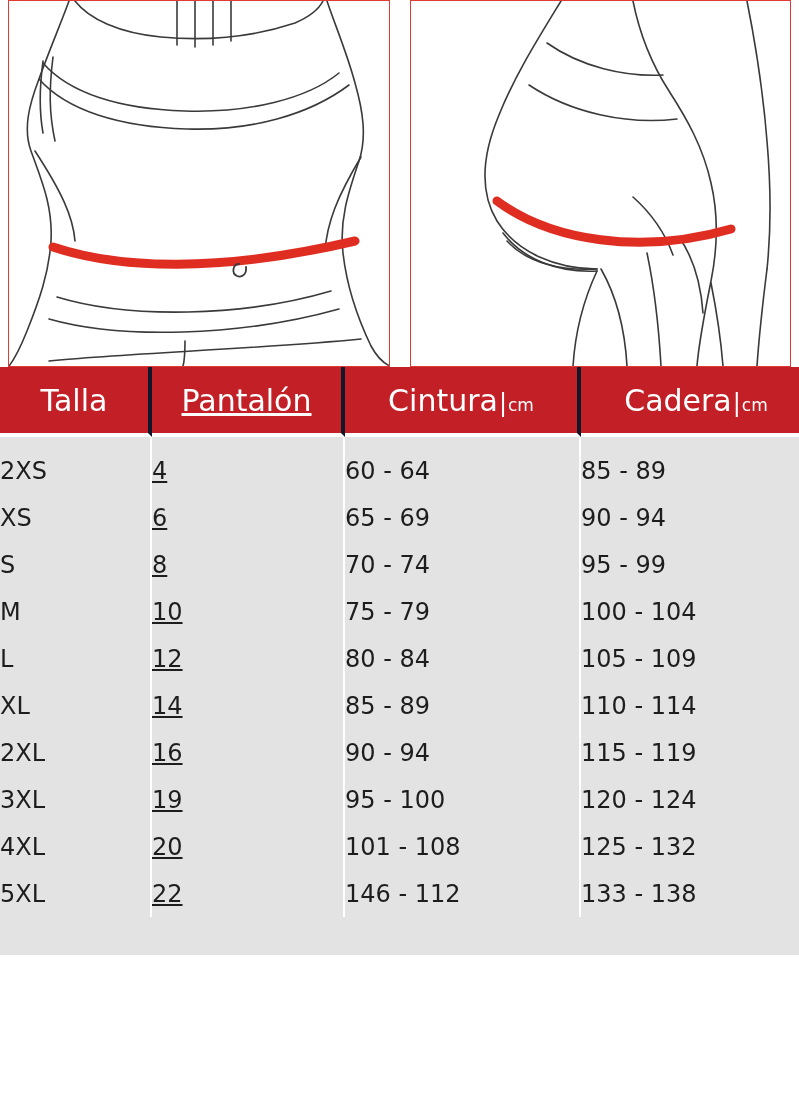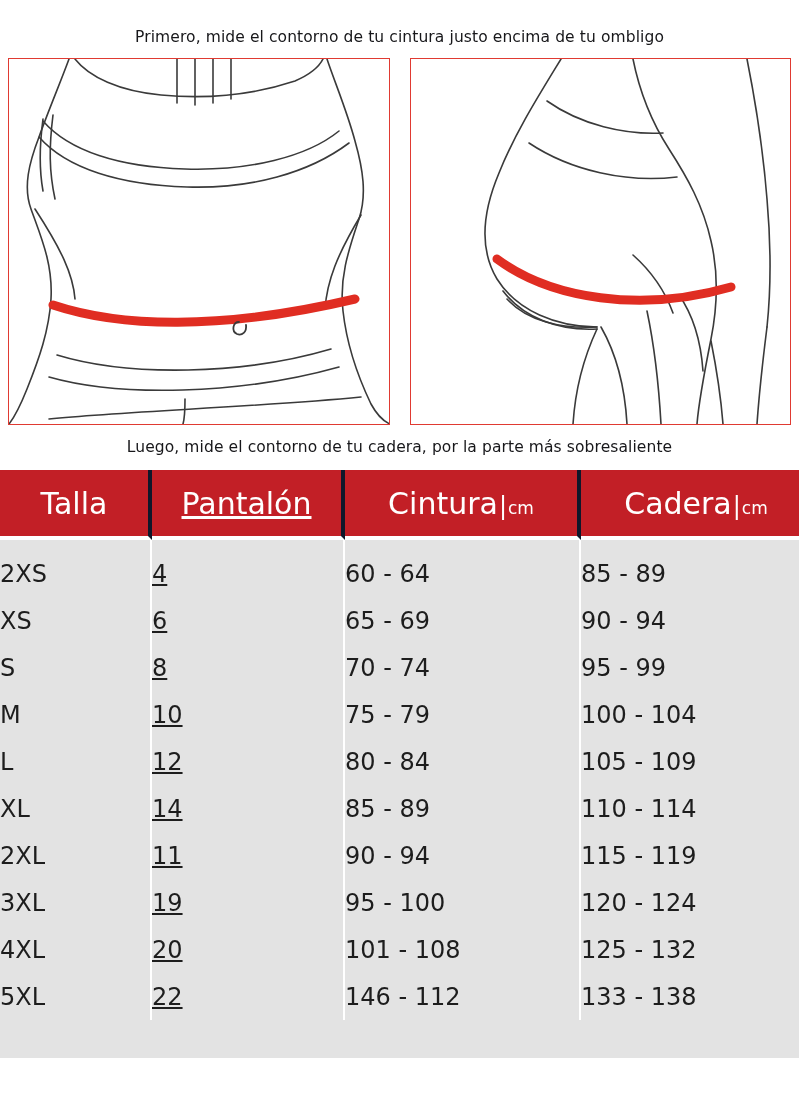--- a/index.html
+++ b/index.html
@@ -108,21 +108,20 @@
     background: #e3e3e3;
     height: 38px;
     width: 799px;
   }
 </style>
 </head>
 <body>
 
 <div class="page">
 
-  <div class="caption caption-top">Primero, mide el contorno de tu cintura justo encima de tu ombligo</div>
 
   <div class="figures">
 
     <div class="figure">
       <svg width="381" height="365" viewBox="0 0 381 365" xmlns="http://www.w3.org/2000/svg">
         <g fill="none" stroke="#3a3a3a" stroke-width="1.6" stroke-linecap="round">
 
           <path d="M60 0 C 52 22, 40 50, 30 78 C 20 104, 14 128, 22 150 C 32 178, 44 205, 42 240 C 40 272, 30 300, 18 330 C 10 350, 4 360, 0 365"></path>
 
           <path d="M318 0 C 326 24, 338 52, 346 82 C 354 110, 358 136, 350 160 C 340 190, 330 218, 334 252 C 338 288, 350 320, 362 345 C 368 356, 374 362, 381 365"></path>
@@ -184,21 +183,20 @@
           <path d="M86 200 C 140 240, 230 254, 320 228" stroke="#e02d22" stroke-width="9" stroke-linecap="round"></path>
 
           <path d="M336 0 C 344 40, 352 90, 356 140 C 360 186, 360 230, 356 268"></path>
           <path d="M356 268 C 352 300, 348 336, 346 365"></path>
         </g>
       </svg>
     </div>
 
   </div>
 
-  <div class="caption caption-mid">Luego, mide el contorno de tu cadera, por la parte más sobresaliente</div>
 
   <div class="table-wrap">
     <table class="size-table">
       <thead>
         <tr>
           <th class="col-talla"><span>Talla</span></th>
           <th class="col-pant"><span>Pantalón</span></th>
           <th class="col-cint"><span>Cintura</span><span class="bar">|</span><span class="unit">cm</span></th>
           <th class="col-cad"><span>Cadera</span><span class="bar">|</span><span class="unit">cm</span></th>
         </tr>
@@ -235,21 +233,21 @@
             <td class="col-cad">105 - 109</td>
           </tr>
           <tr>
             <td class="col-talla">XL</td>
             <td class="col-pant">14</td>
             <td class="col-cint">85 - 89</td>
             <td class="col-cad">110 - 114</td>
           </tr>
           <tr>
             <td class="col-talla">2XL</td>
-            <td class="col-pant">11</td>
+            <td class="col-pant">16</td>
             <td class="col-cint">90 - 94</td>
             <td class="col-cad">115 - 119</td>
           </tr>
           <tr>
             <td class="col-talla">3XL</td>
             <td class="col-pant">19</td>
             <td class="col-cint">95 - 100</td>
             <td class="col-cad">120 - 124</td>
           </tr>
           <tr>

